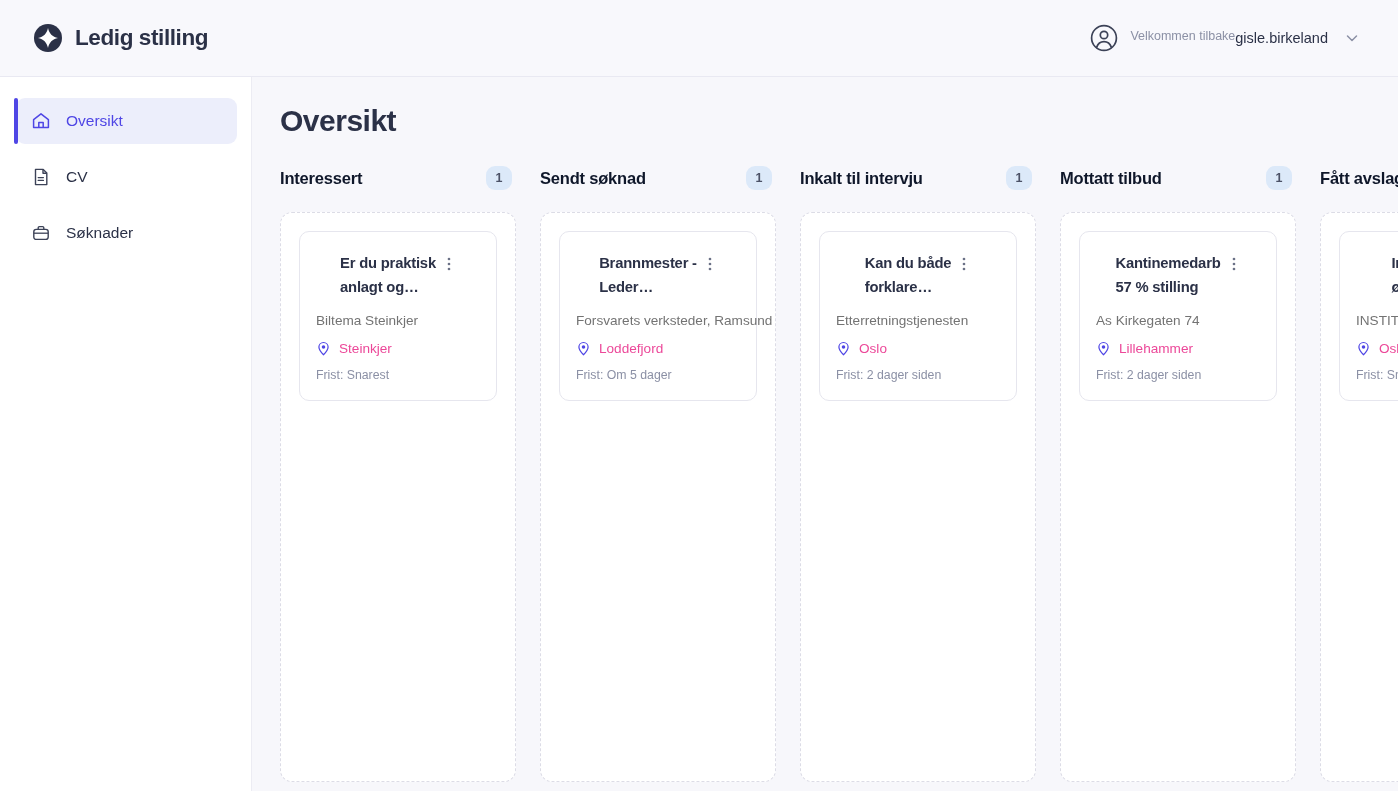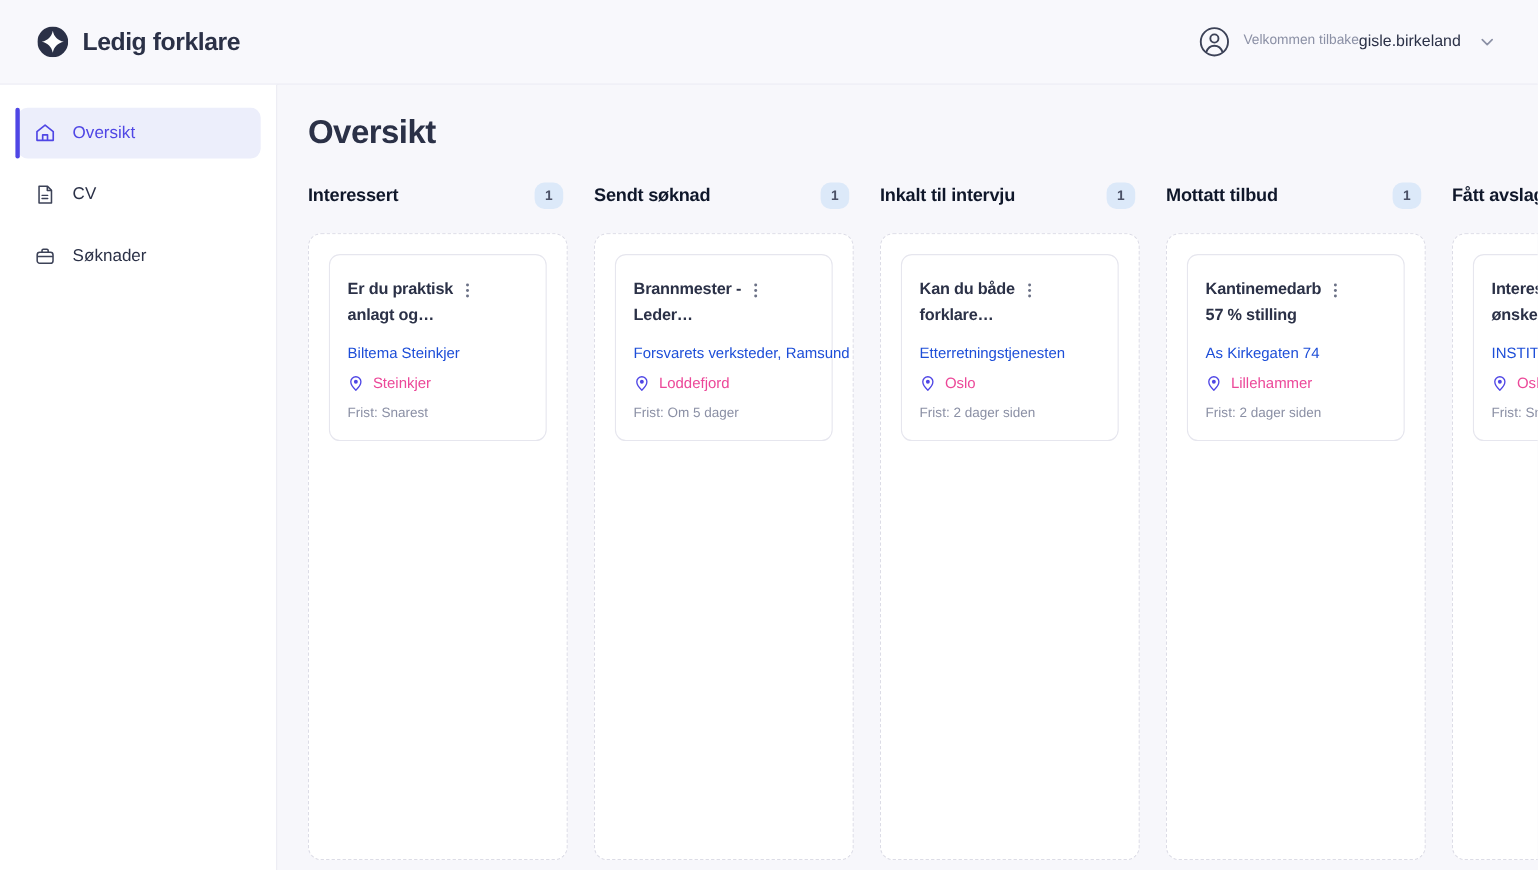--- a/index.html
+++ b/index.html
@@ -171,37 +171,37 @@
     background: #ffffff;
     border: 1px solid #e6e6ee;
     border-radius: 10px;
     padding: 20px 16px 16px 16px;
     height: 170px;
   }
 
   .card-top {
     display: flex;
     align-items: flex-start;
-    justify-content: flex-start;
+    justify-content: center;
     gap: 6px;
   }
   .card-title {
     font-size: 14.8px;
     font-weight: bold;
     color: #2b3147;
     line-height: 1.6;
     letter-spacing: -0.2px;
     white-space: pre-line;
   }
   .kebab-icon { width: 14px; height: 18px; display: block; flex: none; margin-top: 3px; }
 
   .card-company {
     margin-top: 13px;
     font-size: 13.6px;
-    color: #1d4ed8;
+    color: #737373;
     white-space: nowrap;
     line-height: 1.3;
   }
 
   .card-location {
     margin-top: 11px;
     display: flex;
     gap: 8px;
     font-size: 13.6px;
     color: #ec4899;
@@ -223,21 +223,21 @@
 
   <div class="header">
 
     <div class="brand">
       <span class="brand-logo">
         <svg viewBox="0 0 28 28" width="28" height="28" aria-hidden="true">
           <circle cx="14" cy="14" r="14" fill="#2b3147"></circle>
           <path d="M14 4 C15.2 9.6 18.4 12.8 24 14 C18.4 15.2 15.2 18.4 14 24 C12.8 18.4 9.6 15.2 4 14 C9.6 12.8 12.8 9.6 14 4 Z" fill="#ffffff"></path>
         </svg>
       </span>
-      <span class="brand-name">Ledig forklare</span>
+      <span class="brand-name">Ledig stilling</span>
     </div>
 
     <div class="user-area">
       <span class="avatar-icon">
         <svg viewBox="0 0 28 28" width="28" height="28" aria-hidden="true">
           <circle cx="14" cy="14" r="12.4" fill="none" stroke="#3c4257" stroke-width="1.7"></circle>
           <circle cx="14" cy="11" r="3.7" fill="none" stroke="#3c4257" stroke-width="1.7"></circle>
           <path d="M6.6 23.4 C7.9 19.6 10.6 17.6 14 17.6 C17.4 17.6 20.1 19.6 21.4 23.4" fill="none" stroke="#3c4257" stroke-width="1.7" stroke-linecap="round"></path>
         </svg>
       </span>

